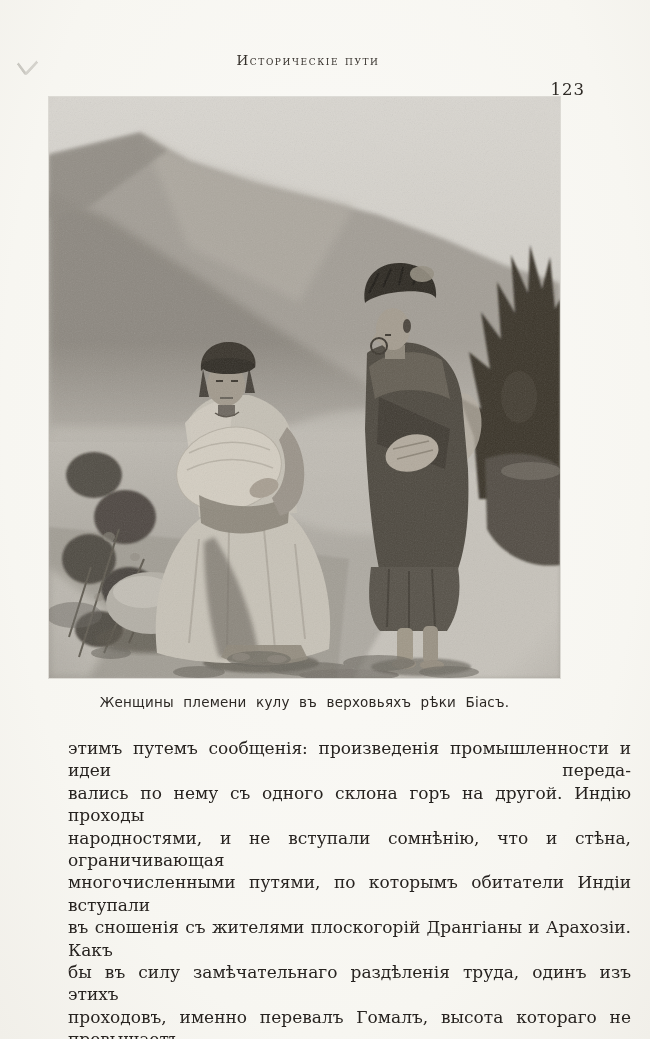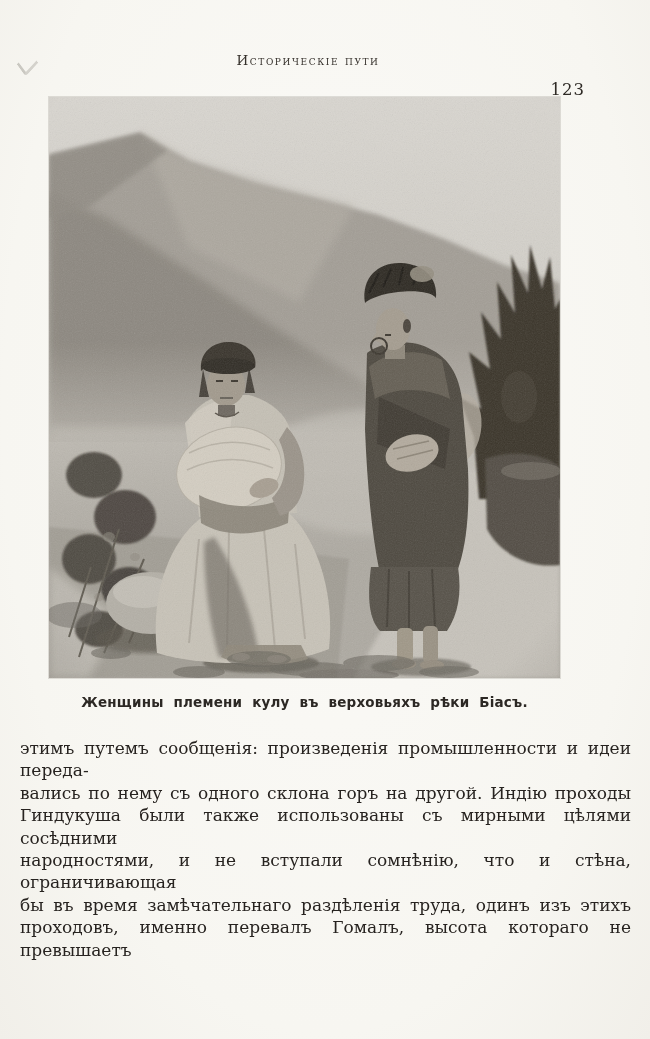--- a/index.html
+++ b/index.html
@@ -27,29 +27,30 @@
   }
   
   .photo{
     position:absolute;left:49px;top:97px;width:511px;height:581px;
     box-shadow:0 0 0 1px rgba(140,135,126,.25);
   }
   .photo svg{display:block;width:511px;height:581px;}
   figure{margin:0;}
   figcaption{
     position:absolute;left:49px;top:694px;width:511px;text-align:center;
-    font-family:"DejaVu Sans", sans-serif;font-weight:bold;font-size:13.5px;
+    font-family:"DejaVu Sans", sans-serif;font-weight:normal;font-size:13.5px;
     letter-spacing:.2px;word-spacing:5px;color:#2c2824;
   }
   
   .body-text{position:absolute;left:20px;top:737px;width:611px;}
   .body-text .line{
     font-size:17px;line-height:22.4px;
     text-align:justify;text-align-last:justify;
     color:#272320;
+    margin-left:48px;
   }
 </style>
 </head>
 <body>
 
 <div class="page">
 
   <div class="pencil-mark"></div>
   <div class="head-title">Историческіе пути</div>
   <div class="page-number">123</div>
@@ -202,19 +203,20 @@
         <rect x="0" y="0" width="511" height="581" filter="url(#grainF)" opacity="0.15"></rect>
         <rect x="0" y="0" width="511" height="581" fill="url(#vig)"></rect>
       </svg>
     </div>
     <figcaption>Женщины племени кулу въ верховьяхъ рѣки Біасъ.</figcaption>
   </figure>
 
   <div class="body-text">
       <div class="line">этимъ путемъ сообщенія: произведенія промышленности и идеи переда-</div>
       <div class="line">вались по нему съ одного склона горъ на другой. Индію проходы</div>
-      <div class="line">Гиндукуша были также использованы съ мирными цѣлями сосѣдними</div>
       <div class="line">народностями, и не вступали сомнѣнію, что и стѣна, ограничивающая</div>
-      <div class="line">бы въ время замѣчательнаго раздѣленія труда, одинъ изъ этихъ</div>
+      <div class="line">многочисленными путями, по которымъ обитатели Индіи вступали</div>
+      <div class="line">въ сношенія съ жителями плоскогорій Дрангіаны и Арахозіи. Какъ</div>
+      <div class="line">бы въ силу замѣчательнаго раздѣленія труда, одинъ изъ этихъ</div>
       <div class="line">проходовъ, именно перевалъ Гомалъ, высота котораго не превышаетъ</div>
     </div>
 
 </div>
 
 </body></html>

